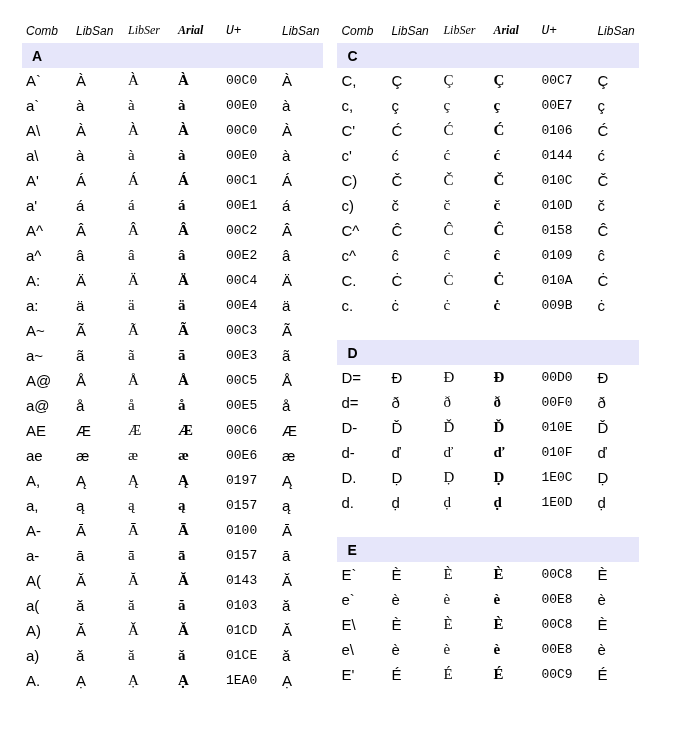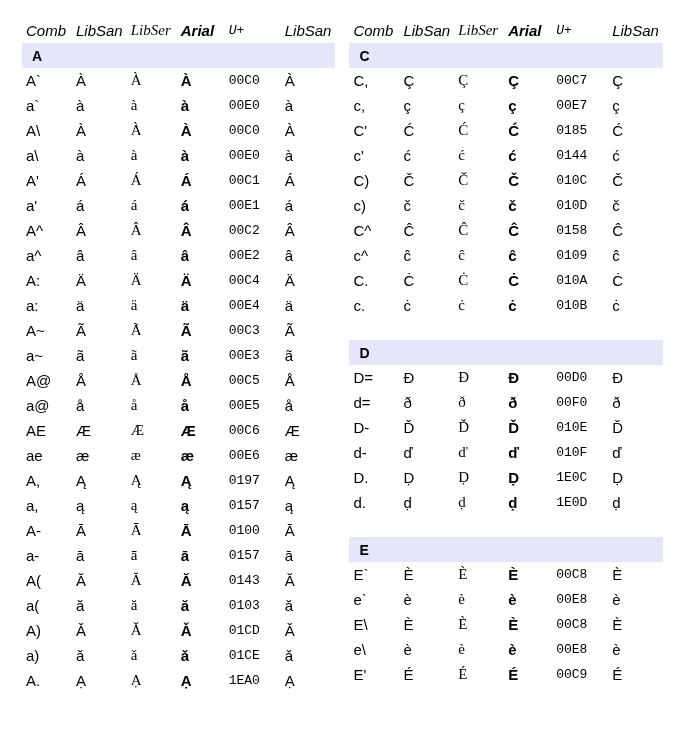--- a/index.html
+++ b/index.html
@@ -37,32 +37,32 @@
     text-align: left;
     vertical-align: middle;
     padding: 0 4px;
     height: 25px;
     box-sizing: border-box;
     white-space: nowrap;
   }
   th {
     font-style: italic;
     font-weight: normal;
-    font-size: 15px;
+    font-size: 12px;
     font-family: Arial, sans-serif;
     color: #000;
   }
   td {
     font-size: 15px;
   }
   
   .c-comb   { width: 50px; font-family: Arial, sans-serif; }
   .c-libsan { width: 52px; font-family: "Liberation Sans", Arial, sans-serif; }
   .c-libser { width: 50px; font-family: Liberation Serif, serif; }
-  .c-arial  { width: 48px; font-family: Liberation Sans, sans-serif; font-weight: bold; }
+  .c-arial  { width: 48px; font-family: Liberation Serif, serif; font-weight: bold; }
   .c-u      { width: 56px; font-family: "Liberation Mono", "Courier New", monospace; font-size: 13px; }
   .c-libsan2{ width: 40px; font-family: "Liberation Sans", Arial, sans-serif; }
 
   tr.section td {
     background: #e6e6fa; 
     font-weight: bold;
     font-family: Arial, sans-serif;
     font-size: 14px;
     padding-left: 10px;
   }
@@ -327,21 +327,21 @@
               <td class="c-libser">ç</td>
               <td class="c-arial">ç</td>
               <td class="c-u">00E7</td>
               <td class="c-libsan2">ç</td>
             </tr>
             <tr>
               <td class="c-comb">C'</td>
               <td class="c-libsan">Ć</td>
               <td class="c-libser">Ć</td>
               <td class="c-arial">Ć</td>
-              <td class="c-u">0185</td>
+              <td class="c-u">0106</td>
               <td class="c-libsan2">Ć</td>
             </tr>
             <tr>
               <td class="c-comb">c'</td>
               <td class="c-libsan">ć</td>
               <td class="c-libser">ć</td>
               <td class="c-arial">ć</td>
               <td class="c-u">0144</td>
               <td class="c-libsan2">ć</td>
             </tr>
@@ -383,21 +383,21 @@
               <td class="c-libser">Ċ</td>
               <td class="c-arial">Ċ</td>
               <td class="c-u">010A</td>
               <td class="c-libsan2">Ċ</td>
             </tr>
             <tr>
               <td class="c-comb">c.</td>
               <td class="c-libsan">ċ</td>
               <td class="c-libser">ċ</td>
               <td class="c-arial">ċ</td>
-              <td class="c-u">010B</td>
+              <td class="c-u">009B</td>
               <td class="c-libsan2">ċ</td>
             </tr>
             <tr class="gap">
               <td colspan="6">&nbsp;</td>
             </tr>
             <tr class="section">
               <td colspan="6">D</td>
             </tr>
             <tr>
               <td class="c-comb">D=</td>

